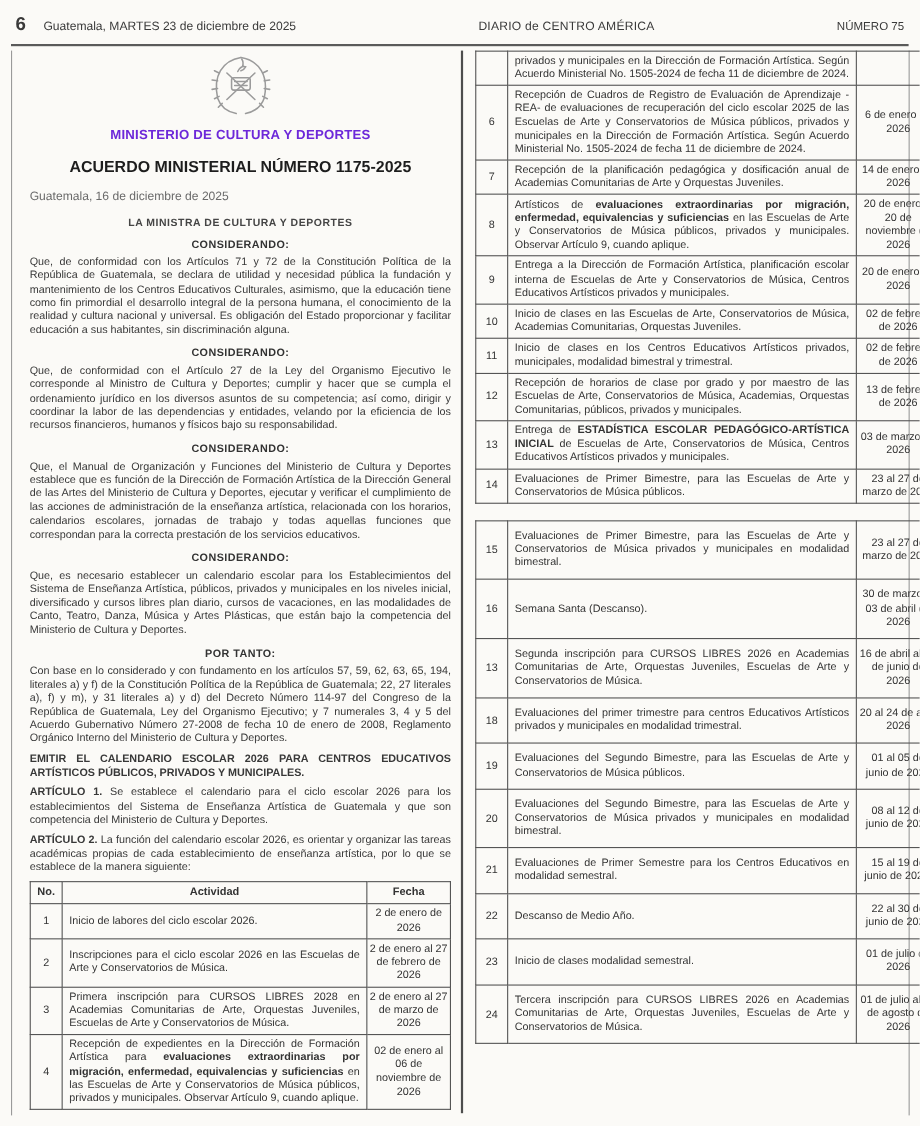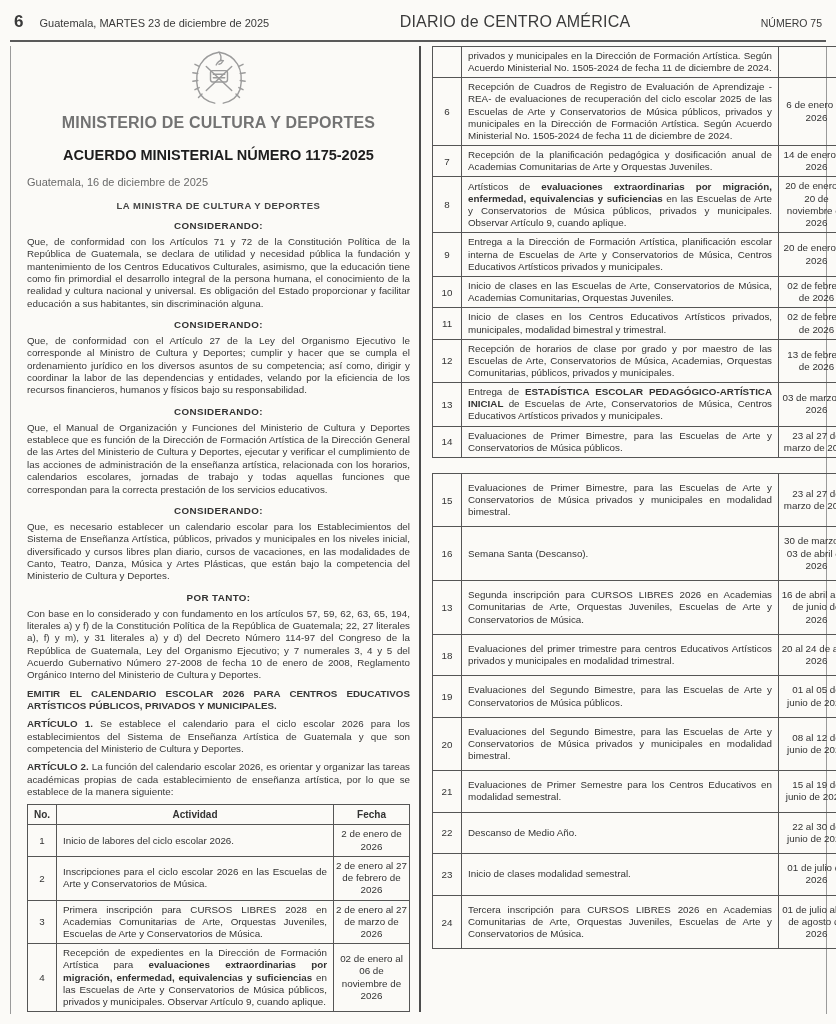--- a/index.html
+++ b/index.html
@@ -5,32 +5,32 @@
   html,body{margin:0;padding:0;}
   body{
     width:836px;height:1024px;overflow:hidden;position:relative;
     background:#fbfaf7;color:#2e2e2e;
     font-family:"Liberation Sans",sans-serif;
     -webkit-font-smoothing:antialiased;
   }
   .header{position:absolute;top:12px;left:14px;right:14px;display:flex;align-items:baseline;color:#3a3a3a;}
   .pageno{font-size:17px;font-weight:bold;margin-right:16px;}
   .hdate{font-size:11px;}
-  .hpub{flex:1;text-align:center;font-size:16px;letter-spacing:.2px;}
+  .hpub{flex:1;text-align:center;font-size:11px;letter-spacing:.2px;}
   .hissue{font-size:10.5px;}
   .rule{position:absolute;top:40px;left:10px;right:10px;border-top:2px solid #5a5a5a;}
   .frame-left{position:absolute;left:10px;top:46px;bottom:10px;width:1px;background:#9a9a9a;}
   .frame-right{position:absolute;right:9px;top:46px;bottom:10px;width:1px;background:#9a9a9a;}
   .col-divider{position:absolute;left:419px;top:46px;bottom:12px;width:2px;background:#4d4d4d;}
 
   .col-left{position:absolute;left:27px;top:46px;width:383px;}
   .col-right{position:absolute;left:432px;top:46px;width:423px;}
 
   .logo{text-align:center;margin:2px 0 4px;}
-  .ministry-title{font-size:16px;font-weight:bold;text-align:center;margin:4px 0 0;letter-spacing:.2px;color:#737373;}
+  .ministry-title{font-size:12px;font-weight:bold;text-align:center;margin:4px 0 0;letter-spacing:.2px;color:#6d28d9;}
   .acuerdo-title{font-size:14.5px;font-weight:bold;text-align:center;margin:15px 0 0;color:#1d1d1d;}
   .place-date{margin-top:13px;font-size:11px;color:#6a6a6a;}
   .authority{margin-top:12px;font-size:9.5px;font-weight:bold;text-align:center;letter-spacing:.5px;color:#454545;}
 
   .sec-heading{font-size:9.8px;font-weight:bold;text-align:center;margin:9px 0 5px;letter-spacing:.4px;color:#333;}
   .para{font-size:9.8px;line-height:1.26;text-align:justify;margin:0 0 6px;color:#383838;}
   .para.bold{font-weight:bold;}
   .b{font-weight:bold;}
 
   table{width:100%;border-collapse:collapse;font-size:9.8px;color:#333;table-layout:fixed;}

